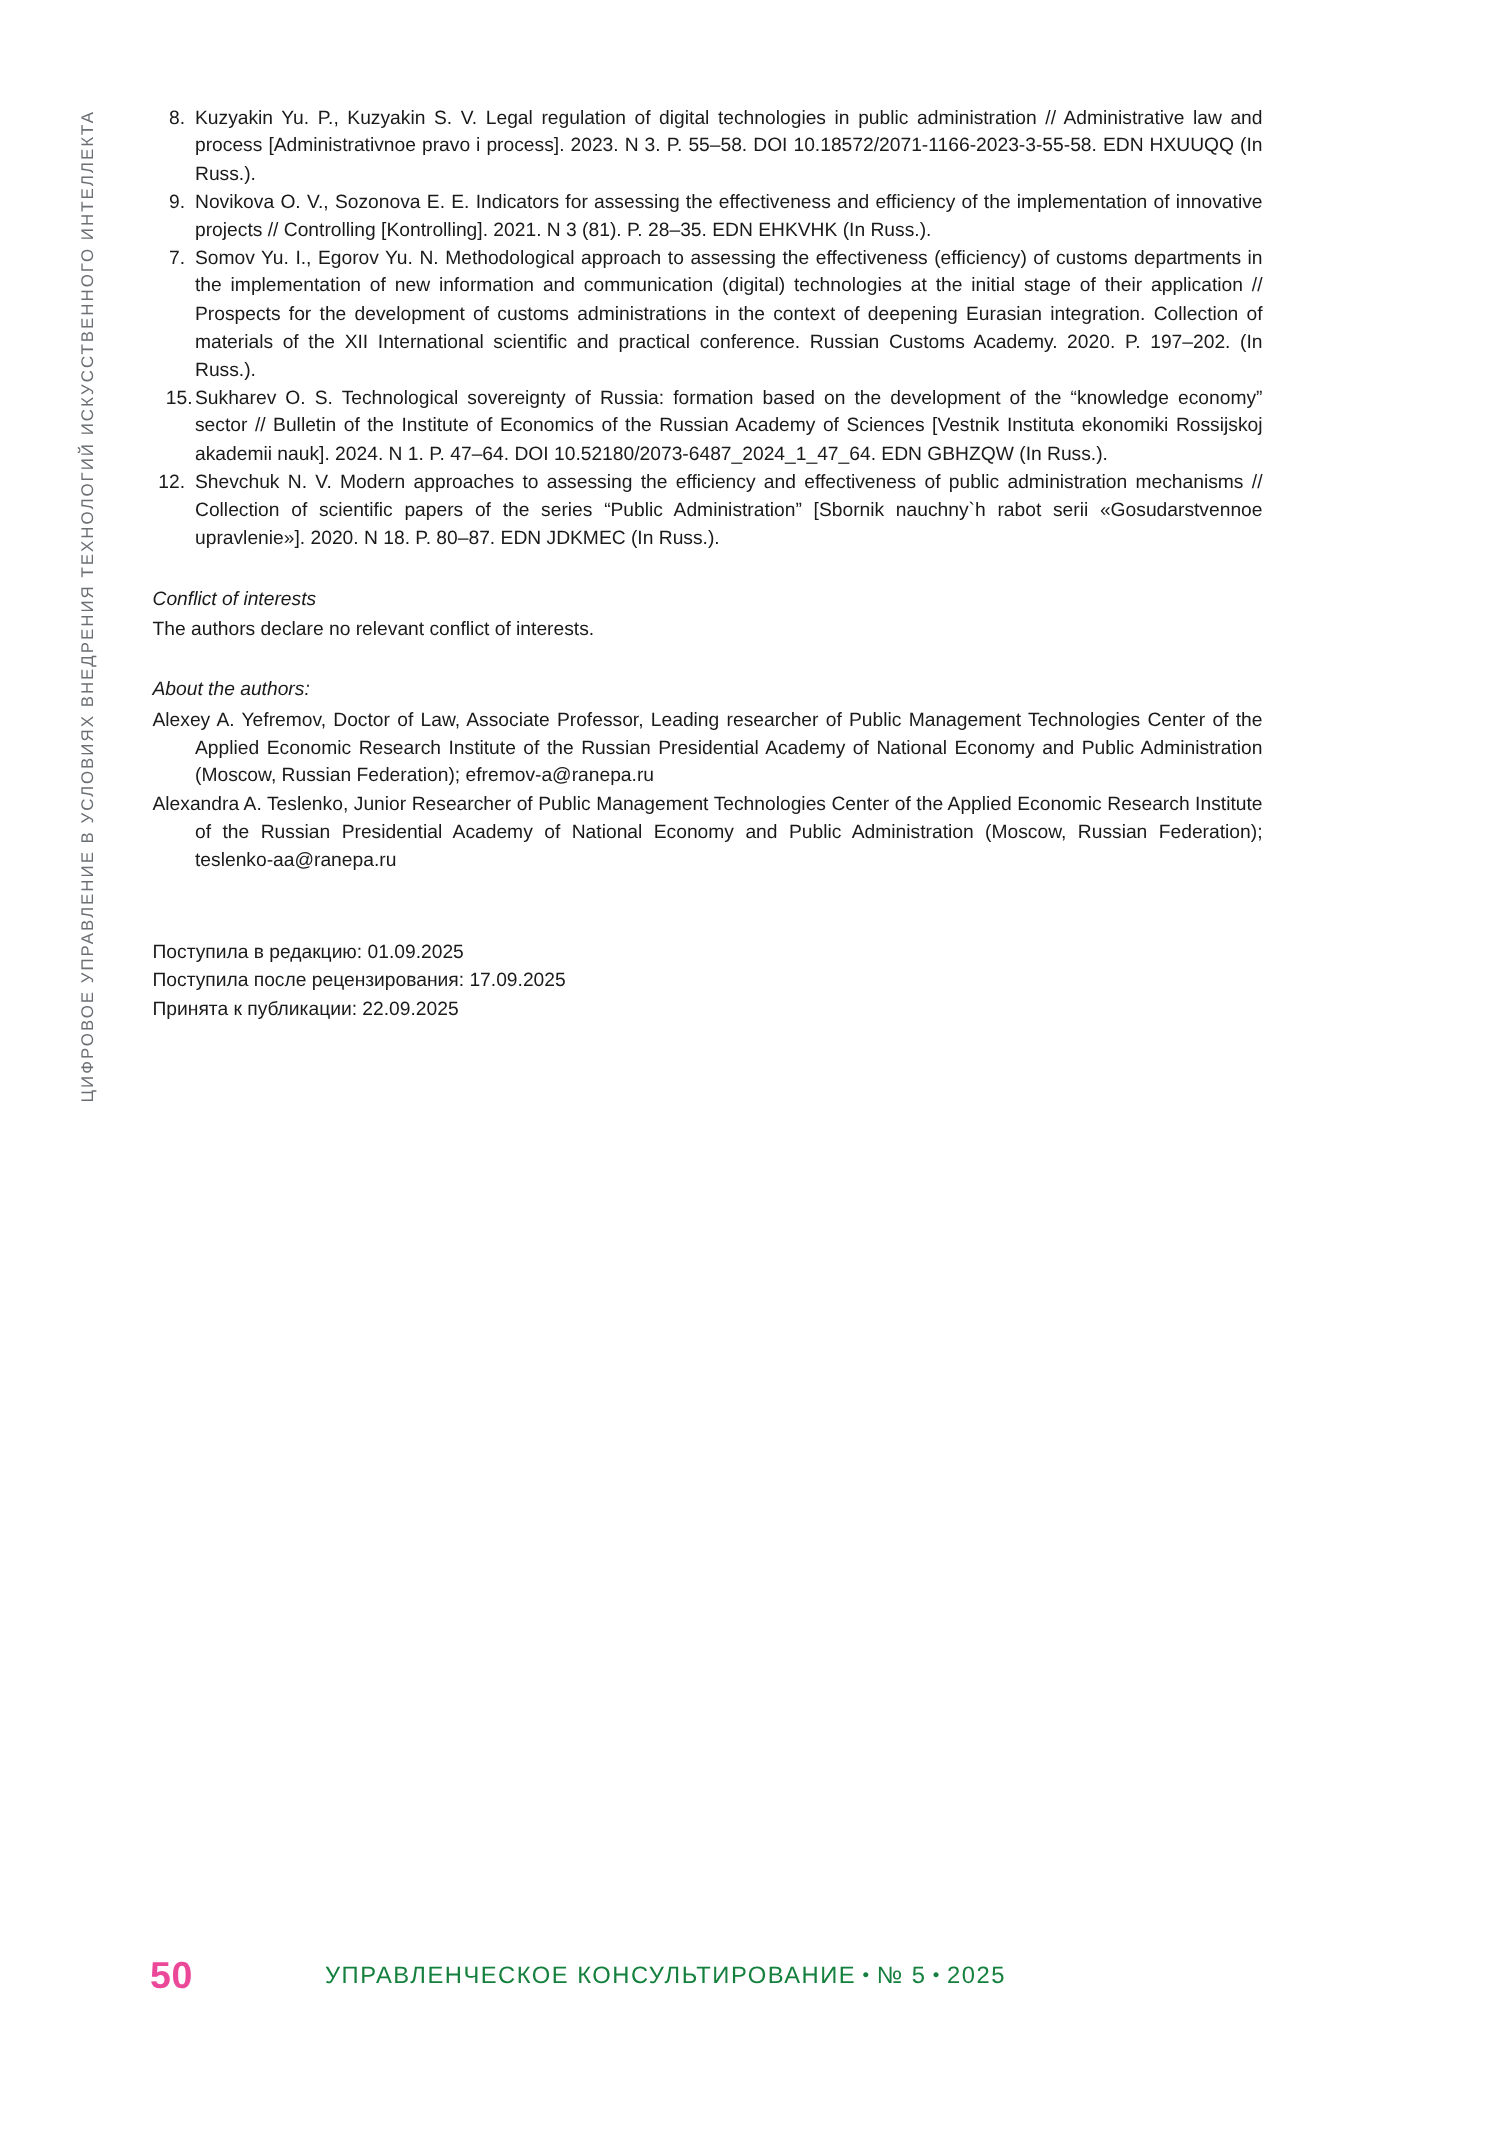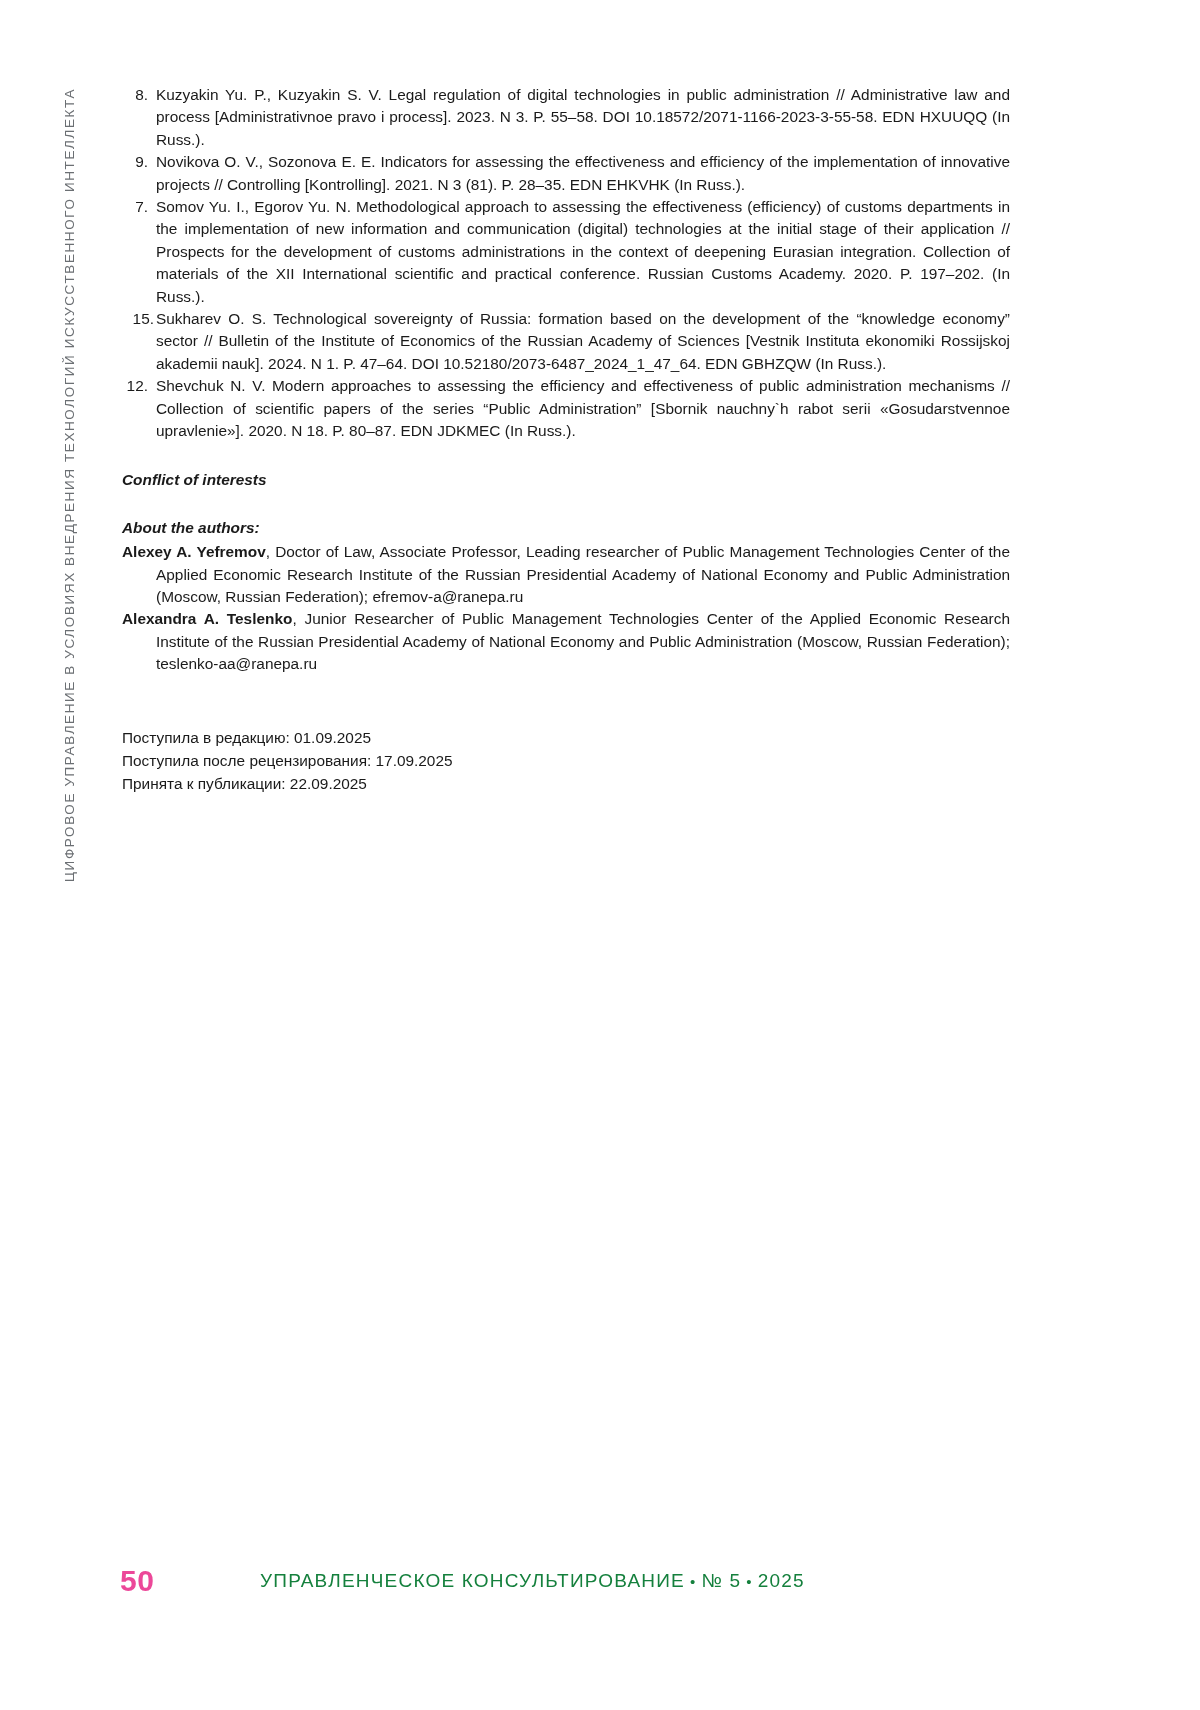--- a/index.html
+++ b/index.html
@@ -75,21 +75,21 @@
     text-align: justify;
     text-justify: inter-word;
     hyphens: manual;
   }
 
   
   .section {
     margin-top: 26px;
   }
   .section-heading {
-    font-weight: bold;
+    font-weight: normal;
     font-style: italic;
     font-size: 15.4px;
     line-height: 1.45;
     margin: 0 0 2px 0;
   }
   .section-body {
     font-size: 15.4px;
     line-height: 1.455;
     margin: 0;
     text-align: justify;
@@ -100,21 +100,21 @@
   }
   .author-entry {
     font-size: 15.4px;
     line-height: 1.455;
     text-align: justify;
     margin-bottom: 0px;
     padding-left: 34px;
     text-indent: -34px;
   }
   .author-name {
-    font-weight: bold;
+    font-weight: normal;
     margin-top: 24px;
   }
 
   
   .dates {
     margin-top: 50px;
     display: flex;
     justify-content: space-between;
     font-size: 15.4px;
     line-height: 1.5;
@@ -181,20 +181,21 @@
         <span class="ref-text">Sukharev O. S. Technological sovereignty of Russia: formation based on the development of the “knowledge economy” sector // Bulletin of the Institute of Economics of the Russian Academy of Sciences [Vestnik Instituta ekonomiki Rossijskoj akademii nauk]. 2024. N 1. P. 47–64. DOI 10.52180/2073-6487_2024_1_47_64. EDN GBHZQW (In Russ.).</span>
       </li>
       <li class="ref-item">
         <span class="ref-num">12.</span>
         <span class="ref-text">Shevchuk N. V. Modern approaches to assessing the efficiency and effectiveness of public administration mechanisms // Collection of scientific papers of the series “Public Administration” [Sbornik nauchny`h rabot serii «Gosudarstvennoe upravlenie»]. 2020. N 18. P. 80–87. EDN JDKMEC (In Russ.).</span>
       </li>
     </ul>
 
     <div class="section">
       <div class="section-heading">Conflict of interests</div>
+      <div class="section-body">The authors declare no relevant conflict of interests.</div>
     </div>
 
     <div class="authors-block">
       <div class="section-heading">About the authors:</div>
       <div class="author-entry">
         <span class="author-name">Alexey A. Yefremov</span><span>, Doctor of Law, Associate Professor, Leading researcher of Public Management Technologies Center of the Applied Economic Research Institute of the Russian Presidential Academy of National Economy and Public Administration (Moscow, Russian Federation); efremov-a@ranepa.ru</span>
       </div>
       <div class="author-entry">
         <span class="author-name">Alexandra A. Teslenko</span><span>, Junior Researcher of Public Management Technologies Center of the Applied Economic Research Institute of the Russian Presidential Academy of National Economy and Public Administration (Moscow, Russian Federation); teslenko-aa@ranepa.ru</span>
       </div>

